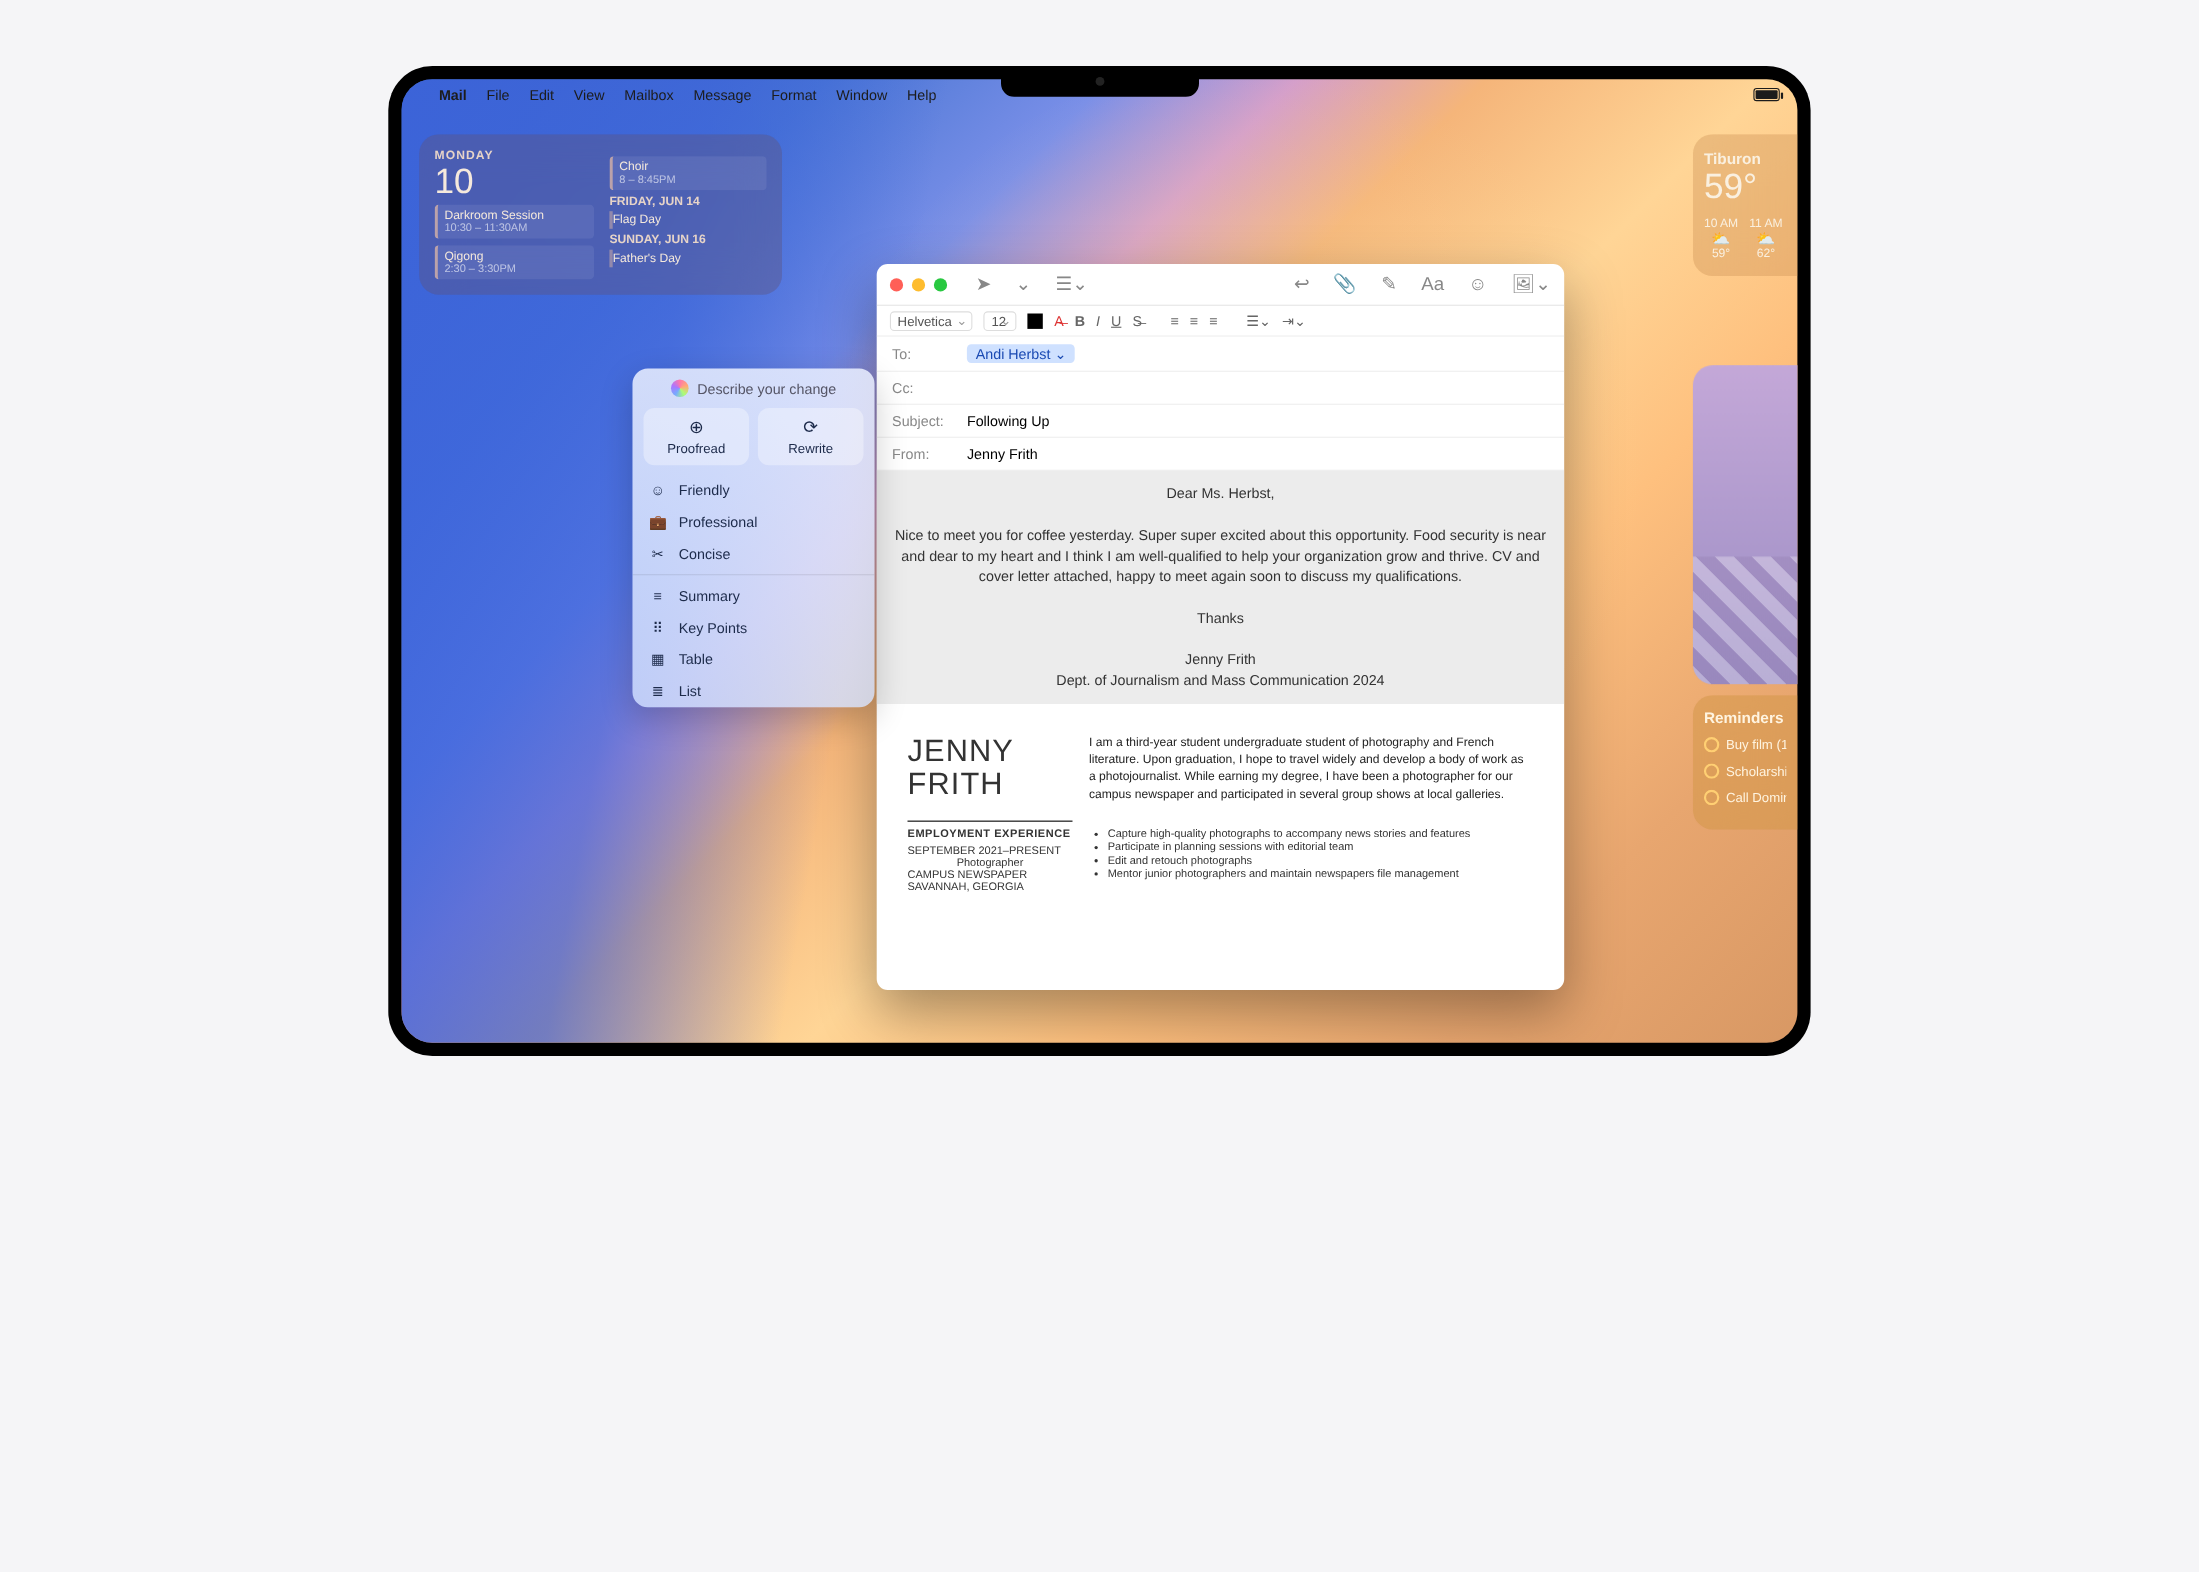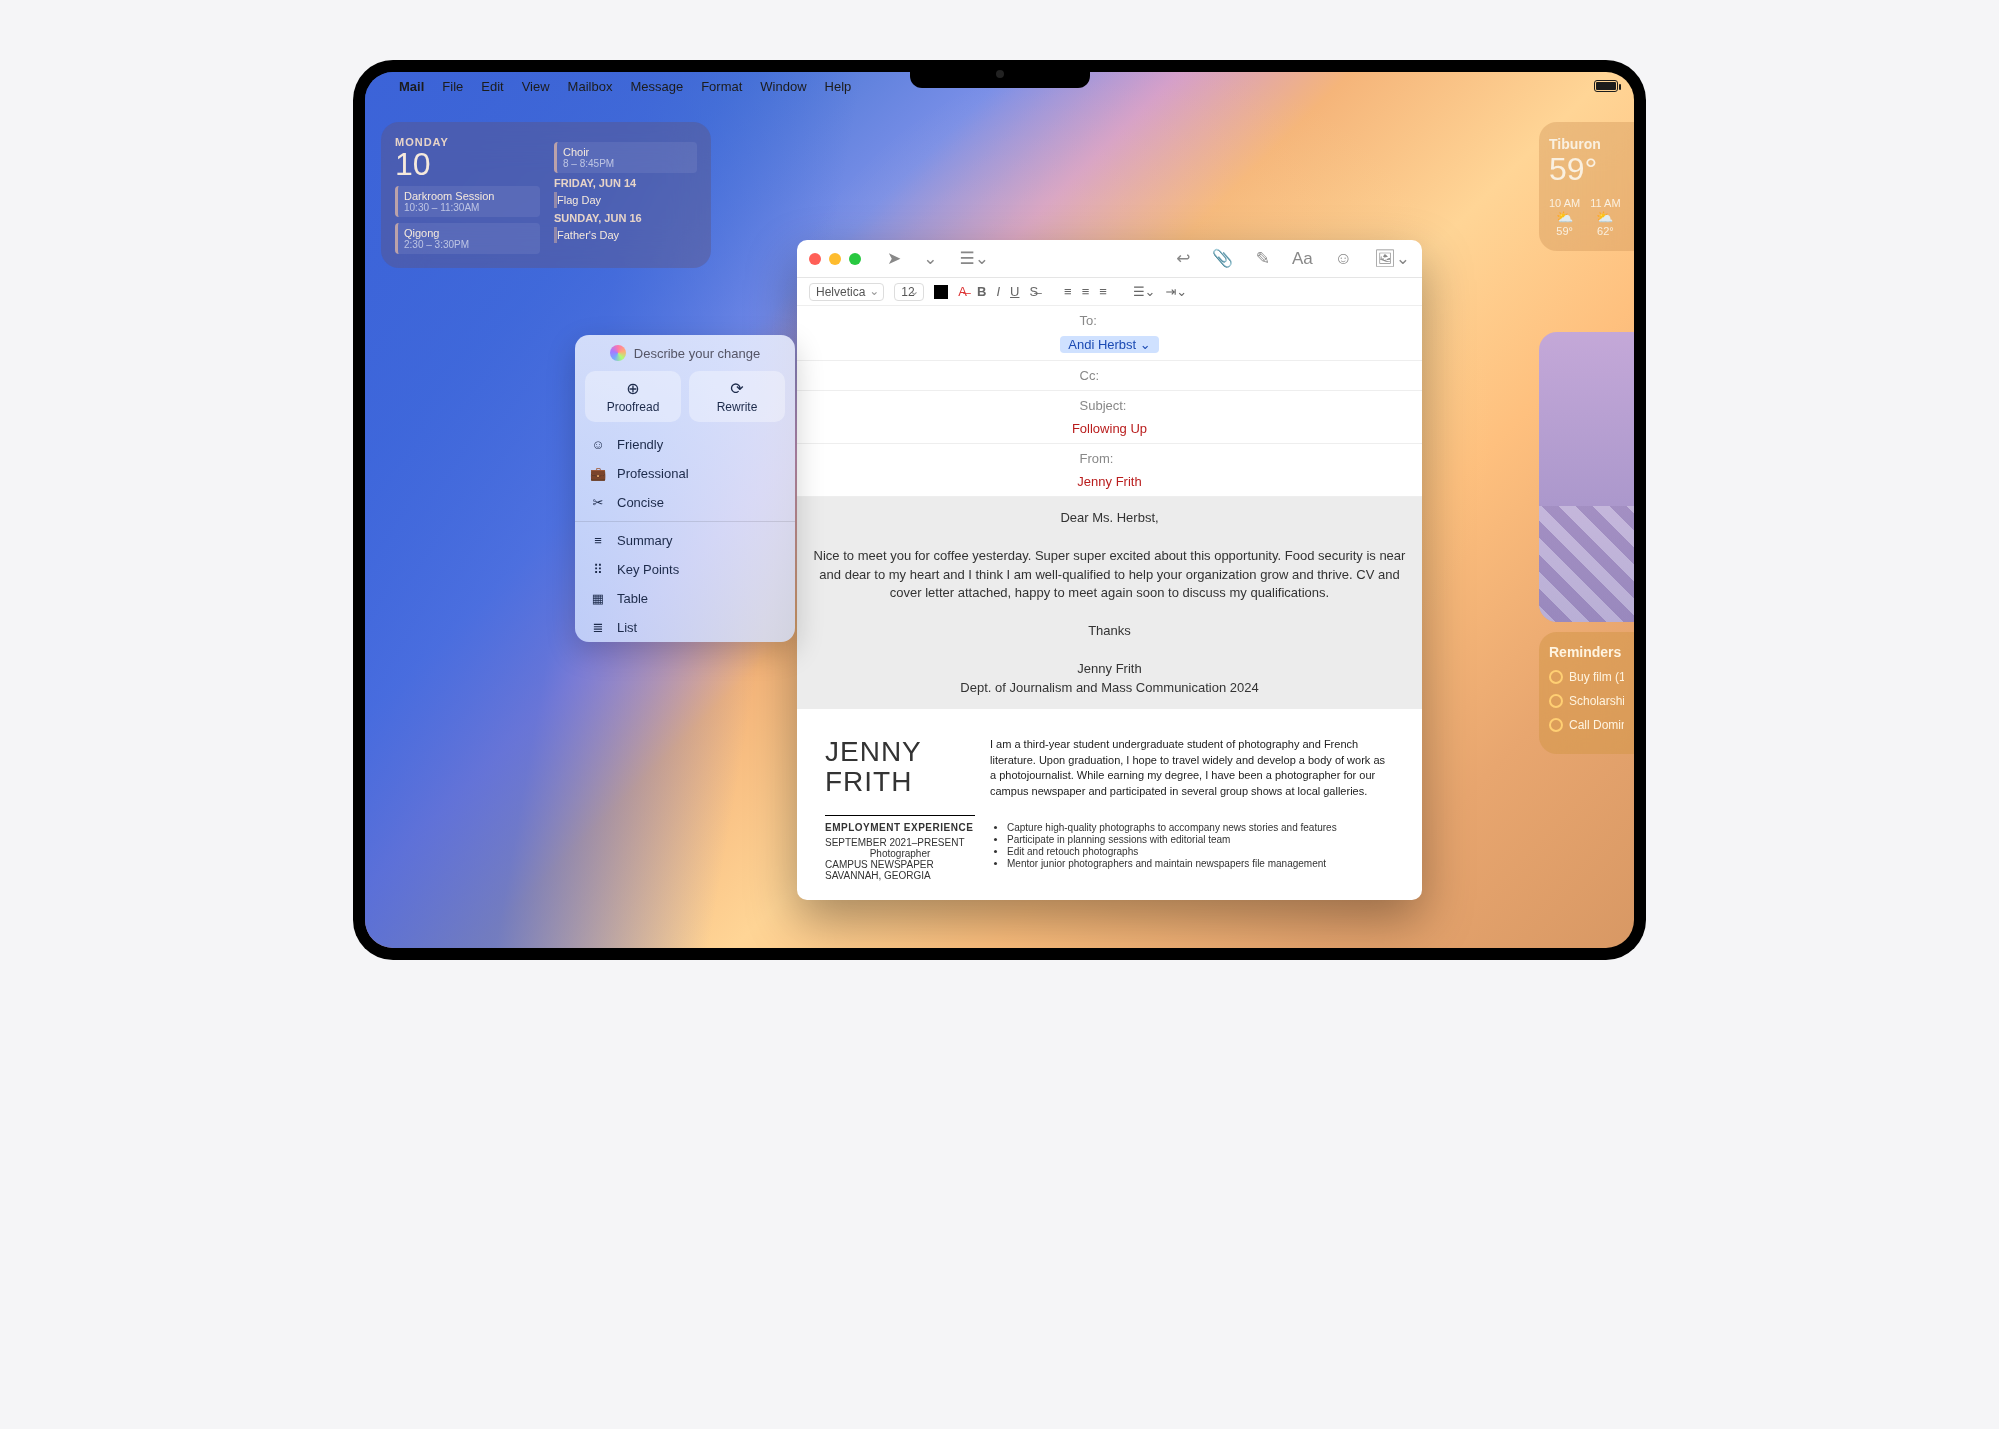--- a/index.html
+++ b/index.html
@@ -257,31 +257,30 @@
   }
   .format-bar .sel::after { content:"⌄"; position:absolute; right:4px; top:0; color:#999;}
   .swatch { width:14px;height:14px; background:#000; }
   .fmt-ico { font-size:13px; color:#666; }
 
   .field-row {
     display:flex; align-items:center;
     padding:7px 14px;
     border-bottom:1px solid #eee;
     gap:8px;
-    flex-direction:column;
   }
   .field-label { color:#888; width:60px; }
   .pill {
     background:#cfe1ff;
     padding:1px 8px;
     border-radius:4px;
     color:#1a4ab3;
     font-size:13px;
   }
-  .field-val { color:#b91c1c; }
+  .field-val { color:#000000; }
 
   .email-body {
     padding:12px 14px;
     font-size:13px;
     line-height:1.45;
   }
   .email-body.selected {
     background:#ececec;
     text-align:center;
   }

